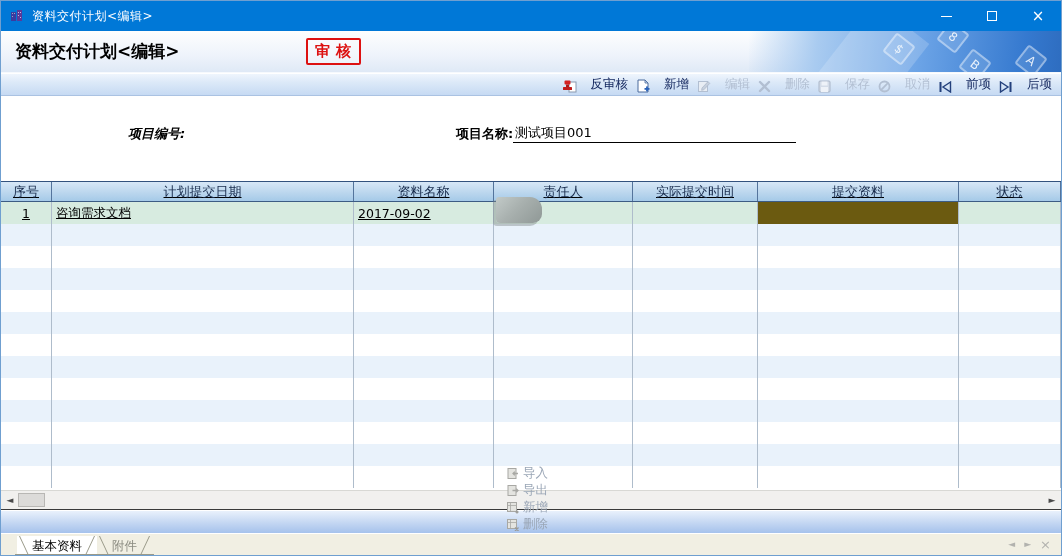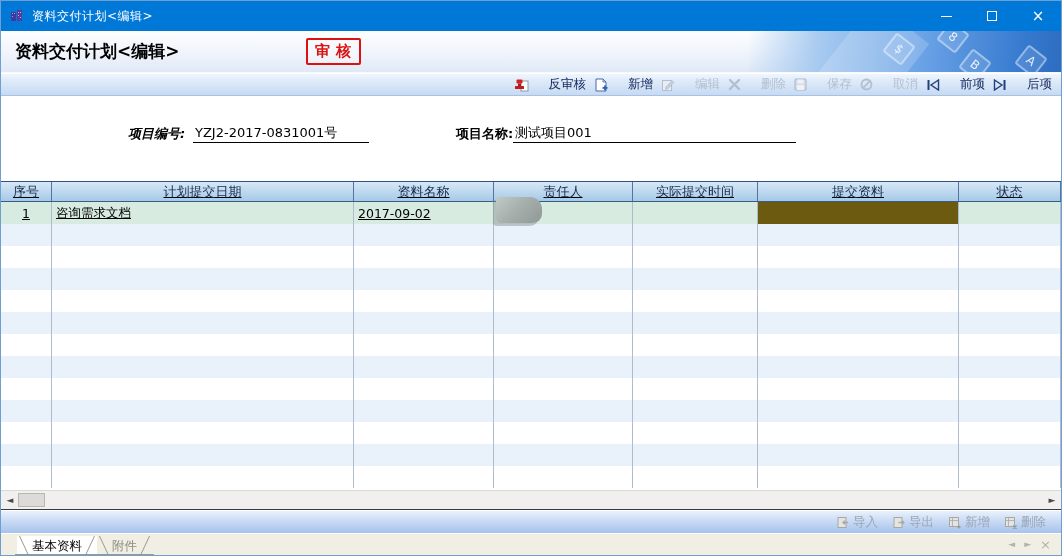--- a/index.html
+++ b/index.html
@@ -52,21 +52,21 @@
   .key3 { right: 74px;  top: 22px; }
   .key4 { right: 18px;  top: 18px; }
   
   .toolbar {
     position: absolute; top: 72px; left: 0; width: 100%; height: 23px;
     background: linear-gradient(180deg, #eff5fd 0%, #dcE9f8 40%, #c6daf3 100%);
     border-top: 1px solid #ffffff; border-bottom: 1px solid #aac2e2;
     display: flex; align-items: center; justify-content: flex-end; padding-right: 5px;
     font-size: 12.5px; color: #10245c;
   }
-  .tb-btn { display: flex; align-items: center; gap: 20px; padding: 0 4px; white-space: nowrap; }
+  .tb-btn { display: flex; align-items: flex-end; gap: 14px; padding: 0 4px; white-space: nowrap; }
   .tb-btn.disabled { color: #b2bfd2; }
   .tb-btn svg { display: block; }
   
   .form-area { position: absolute; top: 96px; left: 0; width: 100%; height: 84px; background: #fff; font-size: 13px; }
   .f-label { position: absolute; color: #000; font-weight: bold; }
   .f-value { position: absolute; border-bottom: 1px solid #000; height: 20px; padding: 1px 2px 0 2px; color: #000; }
   .lab1 { left: 127px; top: 28px; font-style: italic; }
   .val1 { left: 192px; top: 26px; width: 176px; }
   .lab2 { left: 455px; top: 28px; }
   .val2 { left: 512px; top: 26px; width: 283px; }
@@ -105,21 +105,21 @@
     background: #f1f0ee; border-top: 1px solid #d8d8d4; border-bottom: 1px solid #3a3a3a;
   }
   .hs-arrow { position: absolute; top: 1px; width: 14px; height: 16px; color: #4a4a4a; font-size: 9px; display: flex; align-items: center; justify-content: center; }
   .hs-left { left: 2px; } .hs-right { right: 2px; }
   .hs-thumb { position: absolute; left: 17px; top: 2px; width: 27px; height: 14px; background: #dcdbd9; border: 1px solid #b8b7b4; }
   
   .footer-toolbar {
     position: absolute; top: 510px; left: 0; width: 100%; height: 22px;
     background: linear-gradient(180deg, #e9f1fc 0%, #c3d6f2 55%, #a6c2ec 100%);
     display: flex; align-items: center; justify-content: flex-end; padding-right: 8px;
-    font-size: 12.5px; color: #9aa6b6;
+    font-size: 12.5px; color: #9aa6b6; flex-direction: column;
   }
   .ft-btn { display: flex; align-items: center; gap: 4px; padding: 0 7px; white-space: nowrap; }
   
   .tabbar {
     position: absolute; top: 532px; left: 0; width: 100%; height: 24px;
     background: #f1efe3; border-top: 1px solid #ffffff; display: flex; align-items: flex-start;
   }
   .tab {
     position: relative; margin-top: 2px; height: 19px; line-height: 19px;
     padding: 0 15px; font-size: 12.5px;
@@ -237,21 +237,20 @@
       <svg width="14" height="12" viewBox="0 0 14 12">
         <rect x="10.5" y="1" width="2" height="10" fill="#23407c"></rect>
         <path d="M1.5 1 L9 6 L1.5 11 z" fill="none" stroke="#23407c" stroke-width="1.4"></path>
       </svg>
       <span>后项</span>
     </div>
   </div>
 
   <div class="form-area">
     <span class="f-label lab1">项目编号:</span>
-    <div class="f-value val1">YZJ2-2017-0831001号</div>
     <span class="f-label lab2">项目名称:</span>
     <div class="f-value val2">测试项目001</div>
   </div>
 
   <div class="grid">
     <div class="grid-header">
       <div class="gh">序号</div>
       <div class="gh">计划提交日期</div>
       <div class="gh">资料名称</div>
       <div class="gh">责任人</div>

